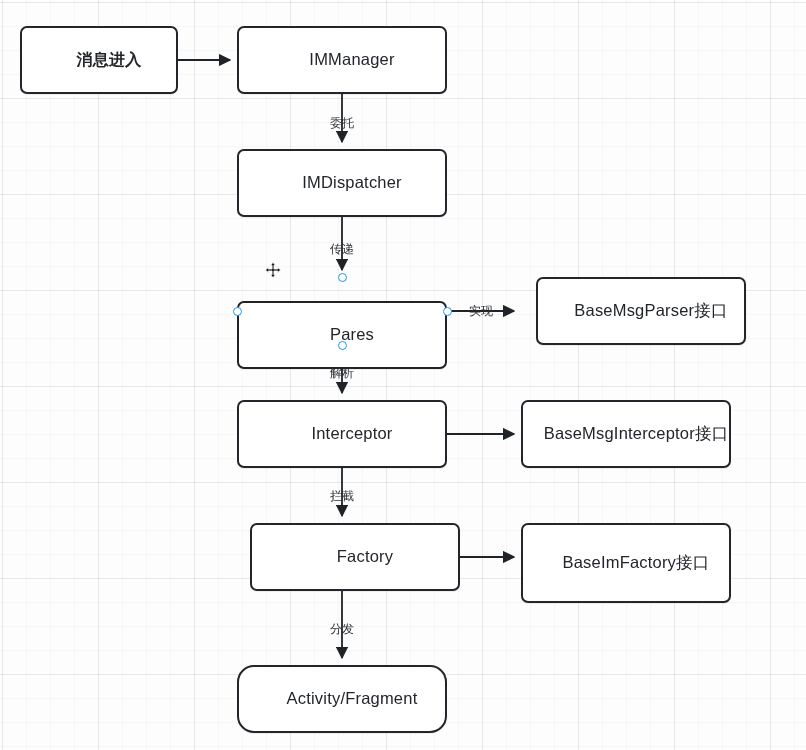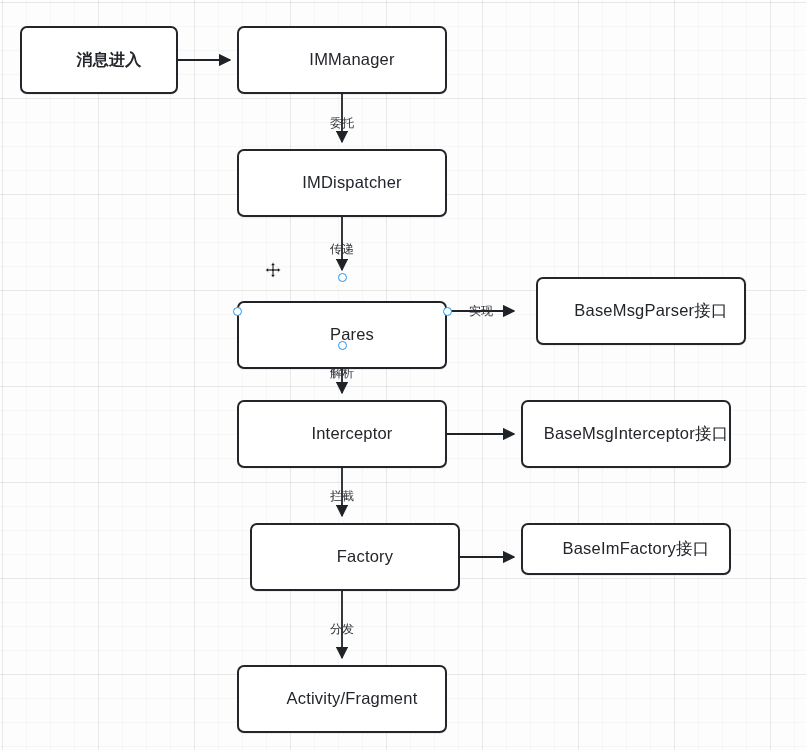--- a/index.html
+++ b/index.html
@@ -157,30 +157,30 @@
       </div>
       <div class="node mixed is-active" style="left: 237px; top: 277px; width: 210px; height: 68px; margin-top: 24px;">
         <span class="node-label">Pares</span>
       </div>
       <div class="node mixed" style="left: 237px; top: 400px; width: 210px; height: 68px;">
         <span class="node-label">Interceptor</span>
       </div>
       <div class="node mixed" style="left: 250px; top: 523px; width: 210px; height: 68px;">
         <span class="node-label">Factory</span>
       </div>
-      <div class="node mixed" style="left: 237px; top: 665px; width: 210px; height: 68px;">
+      <div class="node mixed" style="left: 237px; top: 665px; width: 210px; height: 68px; border-radius: 17px;">
         <span class="node-label">Activity/Fragment</span>
       </div>
       <div class="node mixed" style="left: 521px; top: 277px; width: 210px; height: 68px; margin-left: 15px;">
         <span class="node-label">BaseMsgParser接口</span>
       </div>
       <div class="node mixed" style="left: 521px; top: 400px; width: 210px; height: 68px;">
         <span class="node-label">BaseMsgInterceptor接口</span>
       </div>
-      <div class="node mixed" style="left: 521px; top: 523px; width: 210px; height: 52px;">
+      <div class="node mixed" style="left: 521px; top: 523px; width: 210px; height: 80px;">
         <span class="node-label">BaseImFactory接口</span>
       </div>
     </div>
 
   <div id="edge-labels">
       <div class="edge-label" style="left: 342px; top: 123px;">委托</div>
       <div class="edge-label" style="left: 342px; top: 249px;">传递</div>
       <div class="edge-label" style="left: 481px; top: 311px;">实现</div>
       <div class="edge-label" style="left: 342px; top: 373px;">解析</div>
       <div class="edge-label" style="left: 342px; top: 496px;">拦截</div>

